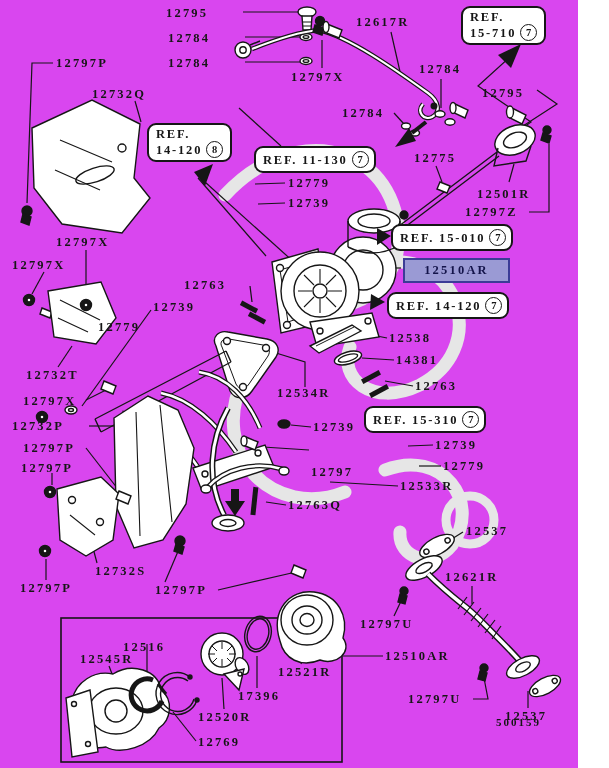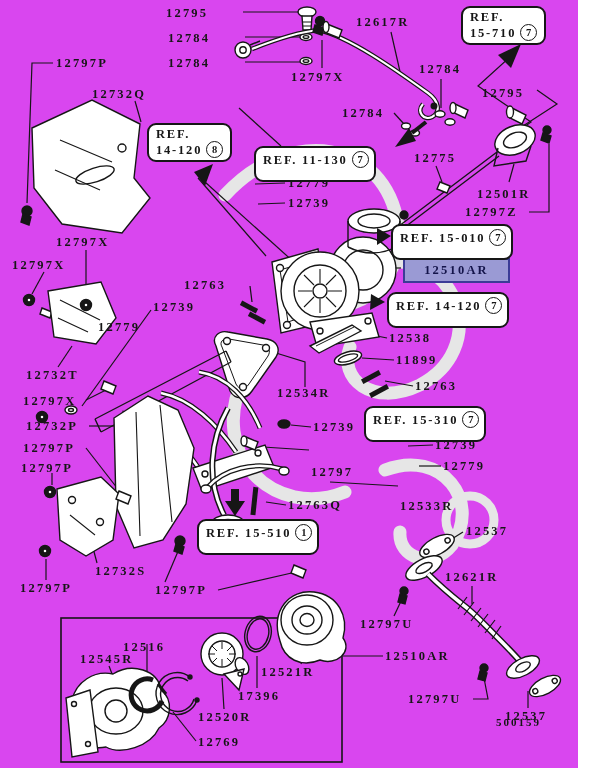--- a/index.html
+++ b/index.html
@@ -3,21 +3,21 @@
 <meta charset="utf-8">
 <style>
   html,body{margin:0;padding:0;background:#fff;}
   .stage{position:relative;width:578px;height:768px;background:#d946ef;overflow:hidden;
          font-family:Liberation Serif, serif;}
   .stage svg{position:absolute;left:0;top:0;}
   .lbl{position:absolute;font-size:12.5px;font-weight:bold;letter-spacing:2.2px;
        color:#161616;white-space:nowrap;line-height:13px;}
   .ref{position:absolute;border:2px solid #161616;border-radius:9px;background:#fff;
        font-weight:bold;font-size:12.5px;letter-spacing:1.8px;color:#161616;
-       display:flex;align-items:center;padding:3px 5px 12px 7px;white-space:nowrap;line-height:14px;}
+       display:flex;align-items:center;padding:3px 5px 3px 7px;white-space:nowrap;line-height:14px;}
   .ref .circ{display:inline-flex;align-items:center;justify-content:center;flex:none;
        width:15px;height:15px;border:1.7px solid #161616;border-radius:50%;
        font-size:10.5px;letter-spacing:0;margin-left:4px;}
   .ref.two{display:block;padding:2px 7px;}
   .ref.two .row2{display:flex;align-items:center;justify-content:center;}
   .hl{position:absolute;display:flex;align-items:center;justify-content:center;
       font-weight:bold;font-size:12.5px;letter-spacing:2.2px;}
   .figcode{position:absolute;font-size:11px;font-weight:bold;letter-spacing:2px;color:#161616;}
 </style>
 </head>
@@ -319,39 +319,39 @@
 <div class="lbl" style="left:288px;top:197px">12739</div>
 <div class="lbl" style="left:477px;top:188px">12501R</div>
 <div class="lbl" style="left:465px;top:206px">12797Z</div>
 <div class="lbl" style="left:56px;top:236px">12797X</div>
 <div class="lbl" style="left:12px;top:259px">12797X</div>
 <div class="lbl" style="left:184px;top:279px">12763</div>
 <div class="lbl" style="left:153px;top:301px">12739</div>
 <div class="lbl" style="left:98px;top:321px">12779</div>
 <div class="lbl" style="left:26px;top:369px">12732T</div>
 <div class="lbl" style="left:23px;top:395px">12797X</div>
-<div class="lbl" style="left:26px;top:420px">12732P</div>
+<div class="lbl" style="left:12px;top:420px">12732P</div>
 <div class="lbl" style="left:23px;top:442px">12797P</div>
 <div class="lbl" style="left:21px;top:462px">12797P</div>
 <div class="lbl" style="left:277px;top:387px">12534R</div>
 <div class="lbl" style="left:389px;top:332px">12538</div>
-<div class="lbl" style="left:396px;top:354px">11899</div>
+<div class="lbl" style="left:396px;top:354px">14381</div>
 <div class="lbl" style="left:415px;top:380px">12763</div>
 <div class="lbl" style="left:435px;top:439px">12739</div>
 <div class="lbl" style="left:443px;top:460px">12779</div>
-<div class="lbl" style="left:400px;top:500px">12533R</div>
+<div class="lbl" style="left:400px;top:480px">12533R</div>
 <div class="lbl" style="left:313px;top:421px">12739</div>
 <div class="lbl" style="left:311px;top:466px">12797</div>
 <div class="lbl" style="left:288px;top:499px">12763Q</div>
 <div class="lbl" style="left:95px;top:565px">12732S</div>
 <div class="lbl" style="left:20px;top:582px">12797P</div>
 <div class="lbl" style="left:155px;top:584px">12797P</div>
 <div class="lbl" style="left:123px;top:641px">12516</div>
 <div class="lbl" style="left:80px;top:653px">12545R</div>
-<div class="lbl" style="left:261px;top:666px">12521R</div>
+<div class="lbl" style="left:278px;top:666px">12521R</div>
 <div class="lbl" style="left:238px;top:690px">17396</div>
 <div class="lbl" style="left:198px;top:711px">12520R</div>
 <div class="lbl" style="left:198px;top:736px">12769</div>
 <div class="lbl" style="left:466px;top:525px">12537</div>
 <div class="lbl" style="left:445px;top:571px">12621R</div>
 <div class="lbl" style="left:360px;top:618px">12797U</div>
 <div class="lbl" style="left:385px;top:650px">12510AR</div>
 <div class="lbl" style="left:408px;top:693px">12797U</div>
 <div class="lbl" style="left:505px;top:710px">12537</div>
 
@@ -380,20 +380,16 @@
   <span class="circ">7</span>
 </div>
 <div class="ref" style="left:387px;top:292px">
   <span>REF. 14-120</span>
   <span class="circ">7</span>
 </div>
 <div class="ref" style="left:364px;top:406px">
   <span>REF. 15-310</span>
   <span class="circ">7</span>
 </div>
-<div class="ref" style="left:197px;top:519px">
-  <span>REF. 15-510</span>
-  <span class="circ">1</span>
-</div>
 
 <div class="figcode" style="left:496px;top:716px">500159</div>
 
 </div>
 
 </body></html>

